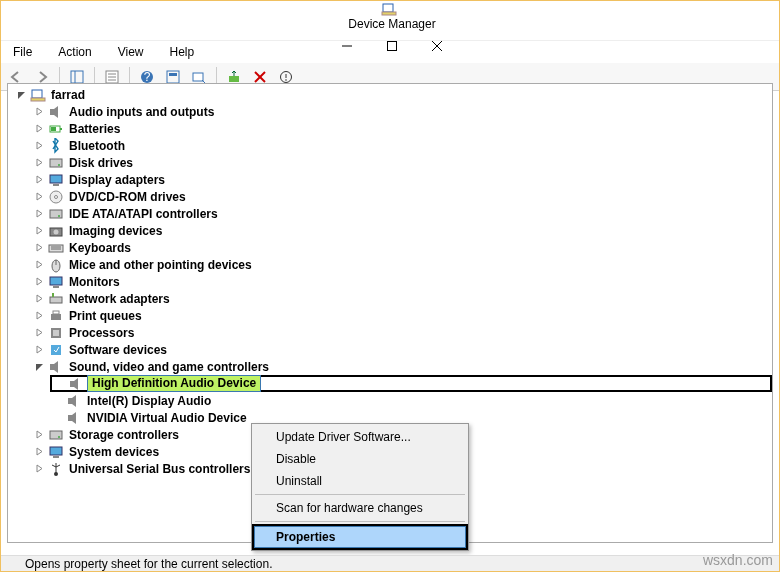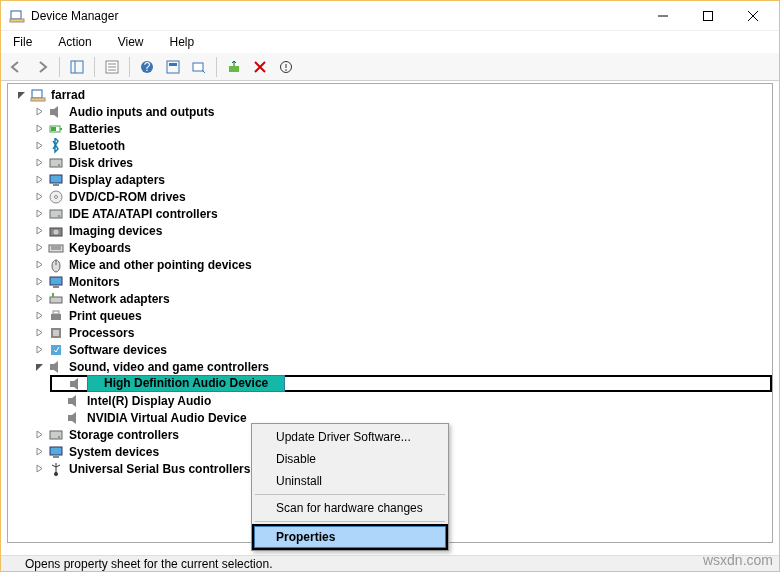--- a/index.html
+++ b/index.html
@@ -1,36 +1,36 @@
 <!DOCTYPE html>
 <html><head>
 <meta charset="utf-8">
 <style>
   * { box-sizing: border-box; margin: 0; padding: 0; font-family: "Segoe UI", Tahoma, sans-serif; font-size: 12px; user-select: none; }
   body { width: 780px; height: 572px; background: #fff; position: relative; overflow: hidden; border: 1px solid #f0c060; }
-  .titlebar { height: 30px; display: flex; align-items: center; padding: 0 4px 0 8px; background: #fff; border-bottom: 1px solid #eee; }
+  .titlebar { height: 40px; display: flex; align-items: center; padding: 0 4px 0 8px; background: #fff; border-bottom: 1px solid #eee; flex-direction: column; }
   .titlebar .icon { width: 16px; height: 16px; margin-right: 6px; }
   .titlebar .title { flex: 1; font-size: 12px; }
   .win-btns { display: flex; }
   .win-btn { width: 45px; height: 29px; display: flex; align-items: center; justify-content: center; }
   .menubar { height: 22px; display: flex; align-items: center; padding: 0 4px; gap: 10px; }
   .menu-item { padding: 2px 8px; }
   .toolbar { height: 28px; display: flex; align-items: center; padding: 0 4px; gap: 4px; border-bottom: 1px solid #d0d0d0; background: #f7f7f7; }
   .tool-btn { width: 22px; height: 22px; display: flex; align-items: center; justify-content: center; border: 1px solid transparent; }
   .tool-sep { width: 1px; height: 20px; background: #ccc; margin: 0 2px; }
   .tree-pane { position: absolute; left: 6px; right: 6px; top: 82px; bottom: 28px; border: 1px solid #aaa; background: #fff; overflow: hidden; padding: 2px 0; }
   .tree ul { list-style: none; padding-left: 18px; }
   .tree > ul { padding-left: 6px; }
   .row { display: flex; align-items: center; height: 17px; gap: 3px; white-space: nowrap; padding: 0 2px; }
   .row .expand { width: 11px; height: 11px; display: flex; align-items: center; justify-content: center; color: #666; font-size: 10px; }
   .row .dev-icon { width: 16px; height: 16px; display: flex; align-items: center; justify-content: center; }
   .row .label { padding: 0 2px; font-weight: bold; }
-  .selected .label { background: #14b8a6; border: 1px solid #3a78b0; padding: 0 16px; line-height: 15px; }
+  .selected .label { background: #bef264; border: 1px solid #3a78b0; padding: 0 4px; line-height: 15px; }
   .boxed { border: 2px solid #000; padding: 0 2px; }
-  .context-menu { position: absolute; left: 250px; top: 422px; width: 198px; background: #f0f0f0; border: 1px solid #979797; box-shadow: 2px 2px 4px rgba(0,0,0,0.25); padding: 2px; }
+  .context-menu { position: absolute; left: 250px; top: 422px; width: 218px; background: #f0f0f0; border: 1px solid #979797; box-shadow: 2px 2px 4px rgba(0,0,0,0.25); padding: 2px; }
   .ctx-item { height: 22px; display: flex; align-items: center; padding: 0 10px 0 22px; font-size: 12px; }
   .ctx-sep { height: 1px; background: #c0c0c0; margin: 2px 1px; }
   .ctx-item.hl { background: #aed6fb; border: 1px solid #3a78b0; font-weight: bold; padding-left: 21px; }
   .ctx-hl-box { border: 2px solid #000; margin: 0 -2px -2px -2px; }
   .statusbar { position: absolute; left: 0; right: 0; bottom: 0; height: 16px; padding: 2px 24px; display: flex; align-items: center; font-size: 12px; background: #f0f0f0; border-top: 1px solid #ddd; margin-top: 45px; }
   .watermark { position: absolute; right: 6px; bottom: 3px; font-size: 14px; color: #999; }
   svg { display: block; }
 </style>
 </head>
 <body>

